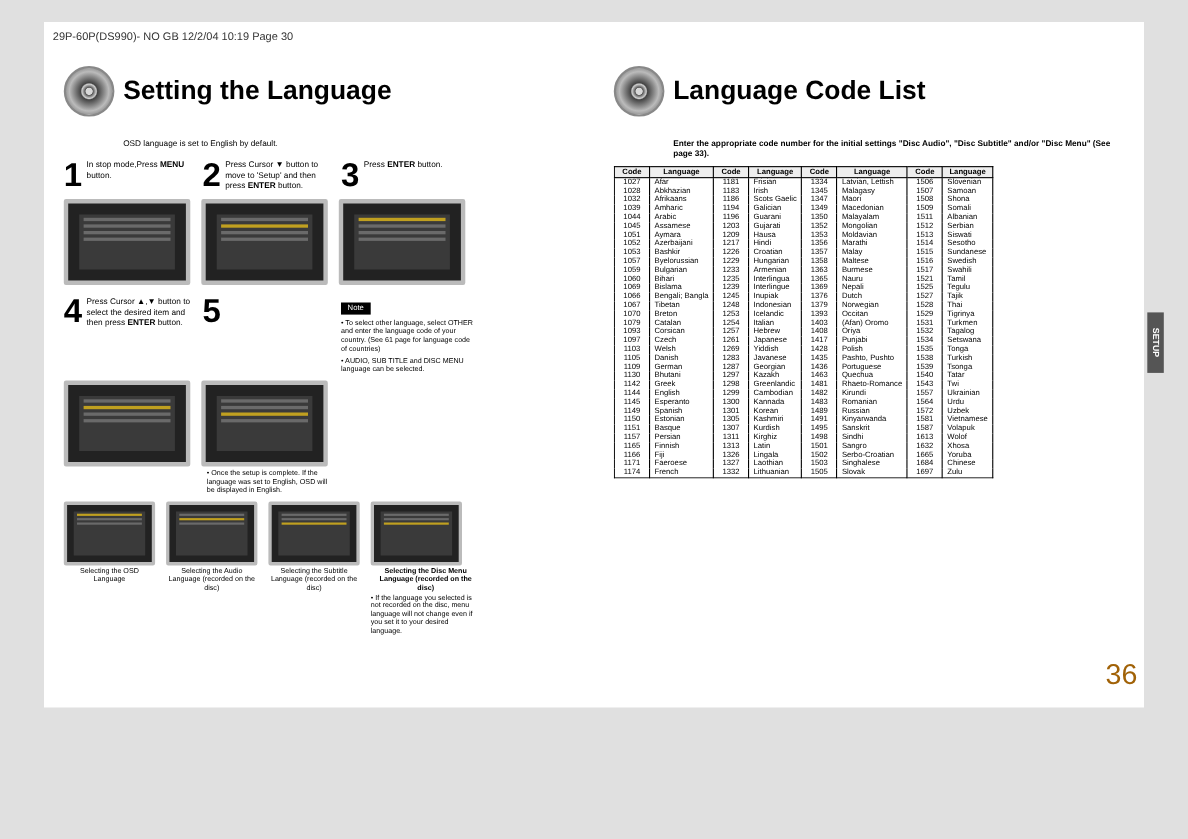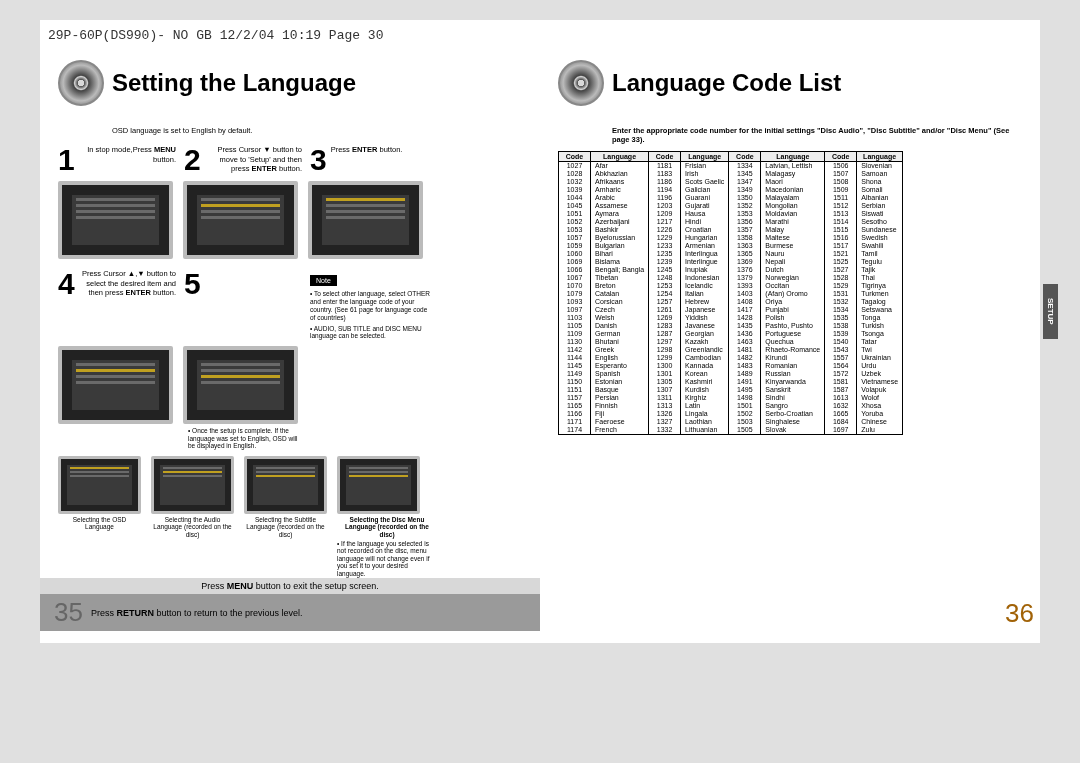--- a/index.html
+++ b/index.html
@@ -1,31 +1,31 @@
 <!DOCTYPE html>
 <html><head>
 <meta charset="utf-8">
 <style>
   * { margin:0; padding:0; box-sizing:border-box; }
   body { font-family: Arial, Helvetica, sans-serif; background:#e0e0e0; width:1080px; height:763px; position:relative; }
   .page-wrap { position:absolute; top:20px; left:40px; right:40px; bottom:120px; background:#fff; }
-  .header-line { position:absolute; top:28px; left:48px; font-size:13px; font-family:Liberation Mono, monospace; color:#333; }
+  .header-line { position:absolute; top:28px; left:48px; font-size:10px; font-family:Liberation Sans, sans-serif; color:#333; }
   .spread { position:absolute; top:54px; left:40px; right:40px; bottom:120px; display:flex; }
   .left-page, .right-page { flex:0 0 50%; position:relative; padding:6px 18px 10px 18px; background:#fff; }
 
   .title-row { display:flex; align-items:center; gap:8px; }
   .speaker-icon { width:46px; height:46px; border-radius:50%; background:radial-gradient(circle,#d8d8d8 10%,#555 12%,#d0d0d0 22%,#444 26%,#bbb 60%,#444 100%); border:2px solid #888; flex-shrink:0; }
   h1 { font-size:24px; font-weight:bold; }
   .sub-line { font-size:7.5px; margin-top:20px; margin-left:54px; line-height:1.25; }
 
   
   .step-row1, .step-row2 { display:flex; gap:8px; margin-top:10px; }
   .step { display:flex; align-items:flex-start; gap:4px; width:118px; }
   .step-num { font-size:30px; font-weight:bold; line-height:1; font-family:'Arial Black',Arial; }
-  .step-text { font-size:7.5px; line-height:1.25;text-align:right; }
+  .step-text { font-size:7.5px; line-height:1.25; }
 
   .note-box { background:#000; color:#fff; font-size:7px; padding:2px 6px; display:inline-block; margin-top:2px; }
   .note-text { font-size:6.5px; line-height:1.2; margin-top:3px; }
   .note-col { width:120px; }
   .bullet { font-size:6.5px; line-height:1.15; margin-top:3px; }
 
   .tv { width:115px; height:78px; background:#222; border:4px solid #bbb; border-radius:2px; position:relative; }
   .tv-inner { position:absolute; top:10px; left:10px; right:10px; bottom:10px; background:#3a3a3a; }
   .tv-line { height:3px; background:#6a6a6a; margin:3px 4px; }
   .tv-line.hl { background:#c0a020; }
@@ -183,29 +183,20 @@
               <div class="tv-line"></div>
               <div class="tv-line"></div>
               <div class="tv-line hl"></div>
             </div>
           </div>
         <div class="cap"><b>Selecting the Disc Menu Language (recorded on the disc)</b></div>
         <div class="cap" style="text-align:left;">• If the language you selected is not recorded on the disc, menu language will not change even if you set it to your desired language.</div>
       </div>
     </div>
 
-    <div class="bottom-bar">
-      <div class="grey">
-        <span>Press <b>MENU</b> button to exit the setup screen.</span>
-      </div>
-      <div class="dark">
-        <span class="page-num">35</span>
-        <span>Press <b>RETURN</b> button to return to the previous level.</span>
-      </div>
-    </div>
   </div>
 
   <div class="right-page rp">
     <div class="title-row">
       <div class="speaker-icon"></div>
       <h1>Language Code List</h1>
     </div>
     <div class="sub-line" style="margin-left:54px;font-weight:bold;">Enter the appropriate code number for the initial settings "Disc Audio", "Disc Subtitle" and/or "Disc Menu" (See page 33).</div>
 
     <div class="table-wrap">

